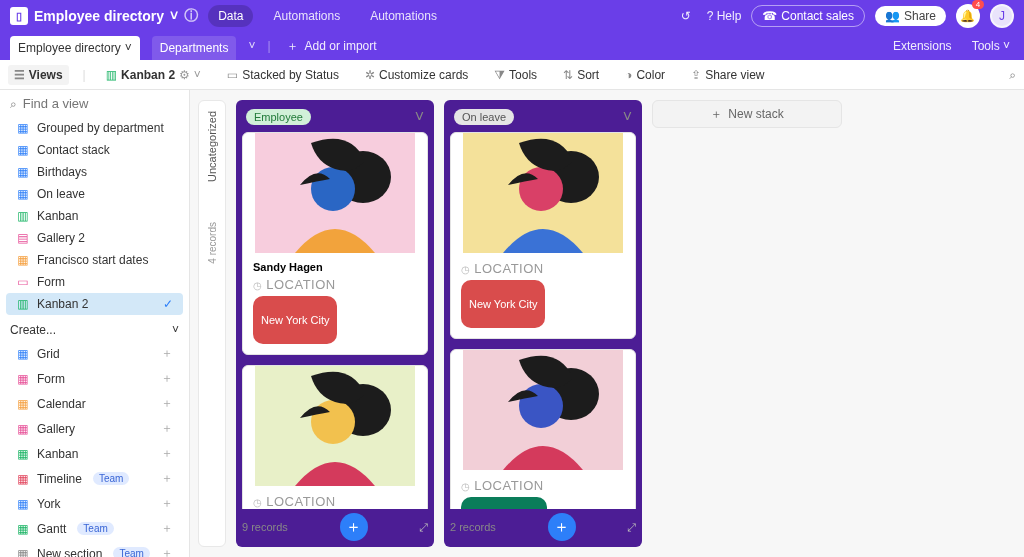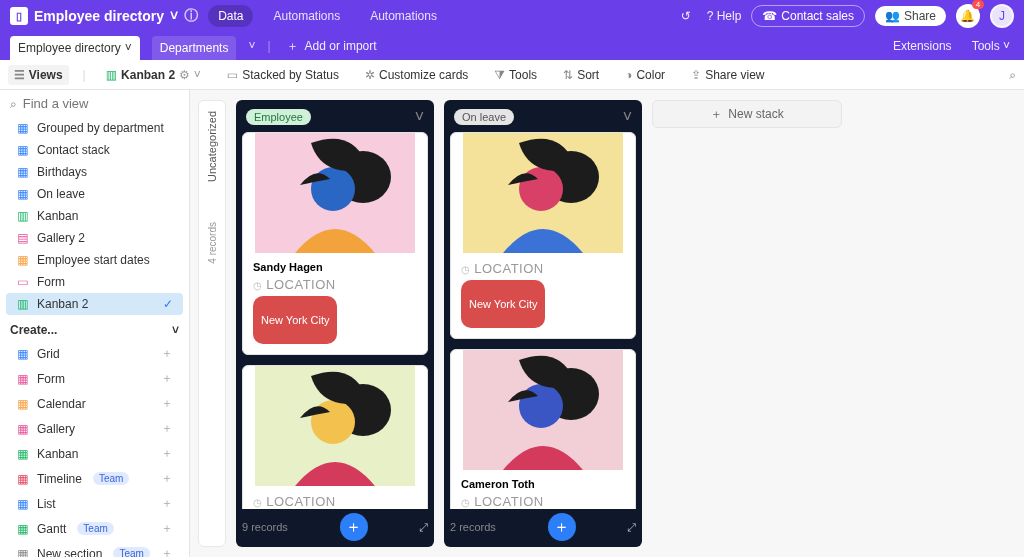--- a/index.html
+++ b/index.html
@@ -53,31 +53,31 @@
 .sidebar { width:190px; border-right:1px solid #e5e5e5; overflow-y:auto; font-size:12px; color:#333; padding-bottom:20px;}
 .sidebar .search { display:flex; align-items:center; padding:6px 10px; color:#888; gap:6px;}
 .sidebar .search input{border:none;outline:none;font-size:13px;flex:1;}
 .sidebar .search .gear{cursor:pointer;}
 .sidebar .item { display:flex; align-items:center; padding:4px 10px; gap:7px; cursor:pointer; border-radius:4px; margin:0 6px;}
 .sidebar .item.active{background:#d3e8f8;}
 .sidebar .item .vico{width:14px;text-align:center;}
 .sidebar .item .check{margin-left:auto;color:#2d7ff9;}
 .sidebar .item .plus{margin-left:auto;color:#aaa;}
 .sidebar .item .teambadge{display:inline-block;background:#e0eaff;color:#3a66d6;font-size:10px;border-radius:10px;padding:1px 6px;margin-left:4px;}
-.sidebar .section{padding:8px 10px 4px; font-weight:700; display:flex; align-items:flex-end; justify-content:space-between; cursor:pointer;}
+.sidebar .section{padding:8px 10px 4px; font-weight:400; display:flex; align-items:flex-end; justify-content:space-between; cursor:pointer;}
 .c-blue{color:#2d7ff9;} .c-green{color:#18b363;} .c-orange{color:#f59f3e;} .c-pink{color:#e74f97;} .c-gray{color:#888;} .c-red{color:#e2445c;}
 
 
 .board { flex:1; background:#f7f7f7; display:flex; padding:10px 8px; gap:10px; overflow-x:auto; position:relative;}
 
 .uncat { width:28px; background:#fff; border:1px solid #e8e8e8; border-radius:6px; display:flex; flex-direction:column; align-items:center; padding:10px 0; gap:40px; }
 .uncat .lbl{writing-mode:vertical-rl; transform:rotate(180deg); font-size:11px; color:#555;}
 .uncat .cnt{writing-mode:vertical-rl; transform:rotate(180deg); font-size:10px; color:#999;}
 
-.stack { width:198px; background:#0f172a; border-radius:6px; display:flex; flex-direction:column; padding:6px; position:relative;}
+.stack { width:198px; background:#4c1d95; border-radius:6px; display:flex; flex-direction:column; padding:6px; position:relative;}
 .stack-head{display:flex;align-items:center;justify-content:space-between;padding:2px 4px 6px;}
 .stack-head .tag{font-size:11px; border-radius:10px; padding:2px 8px; font-weight:500;}
 .tag-emp{background:#d1f0d9;color:#227a3a;}
 .tag-leave{background:#e5e5e5;color:#555;}
 .stack-head .chev{color:#888;cursor:pointer;}
 .stack-body{display:flex;flex-direction:column;gap:10px; height:396px; overflow:hidden;}
 .stack-foot{display:flex;align-items:center;justify-content:space-between;padding-top:4px; font-size:11px; color:#888;}
 .stack-foot .addcircle{width:28px;height:28px;border-radius:50%;background:#2d7ff9;color:#fff;display:flex;align-items:center;justify-content:center;cursor:pointer;font-size:16px;}
 .stack-foot .expand{color:#bbb;cursor:pointer;}
 
@@ -217,21 +217,21 @@
         <div class="item">
           <span class="vico c-green">▥</span>
           <span>Kanban</span>
         </div>
         <div class="item">
           <span class="vico c-pink">▤</span>
           <span>Gallery 2</span>
         </div>
         <div class="item">
           <span class="vico c-orange">▦</span>
-          <span>Employee start dates</span>
+          <span>Francisco start dates</span>
         </div>
         <div class="item">
           <span class="vico c-pink">▭</span>
           <span>Form</span>
         </div>
         <div class="item active">
           <span class="vico c-green">▥</span>
           <span>Kanban 2</span>
           <span class="check">✓</span>
         </div>
@@ -267,21 +267,21 @@
           <span class="plus">＋</span>
         </div>
         <div class="item">
           <span class="vico c-red">▦</span>
           <span>Timeline</span>
           <span class="teambadge">Team</span>
           <span class="plus">＋</span>
         </div>
         <div class="item">
           <span class="vico c-blue">▦</span>
-          <span>List</span>
+          <span>York</span>
           <span class="plus">＋</span>
         </div>
         <div class="item">
           <span class="vico c-green">▦</span>
           <span>Gantt</span>
           <span class="teambadge">Team</span>
           <span class="plus">＋</span>
         </div>
         <div class="item">
           <span class="vico c-gray">▦</span>
@@ -371,21 +371,20 @@
                 <svg viewBox="0 0 160 120" width="100%" height="100%">
     <rect width="160" height="120" fill="#f2cfd7"></rect>
     <ellipse cx="108" cy="44" rx="28" ry="26" fill="#1c1c1c"></ellipse>
     <circle cx="78" cy="56" r="22" fill="#3a55c4"></circle>
     <path d="M75 46 q-14 -14 -30 6 q18 -4 30 -6" fill="#1c1c1c"></path>
     <path d="M40 120 Q80 72 120 120 Z" fill="#d43a5c"></path>
     <path d="M56 10 Q96 -4 110 28 Q98 42 80 36 Q62 30 56 10" fill="#1c1c1c"></path>
   </svg>
               </div>
        <div class="body">
-         <div class="name">Cameron Toth</div>
          <div class="meta"><span class="clockico"></span> LOCATION</div>
          <span class="loc loc-sf">San Francisco</span>
        </div>
             </div>
           </div>
      <div class="stack-foot">
        <span>2 records</span>
        <span class="addcircle">＋</span>
        <span class="expand">⤢</span>
      </div>

